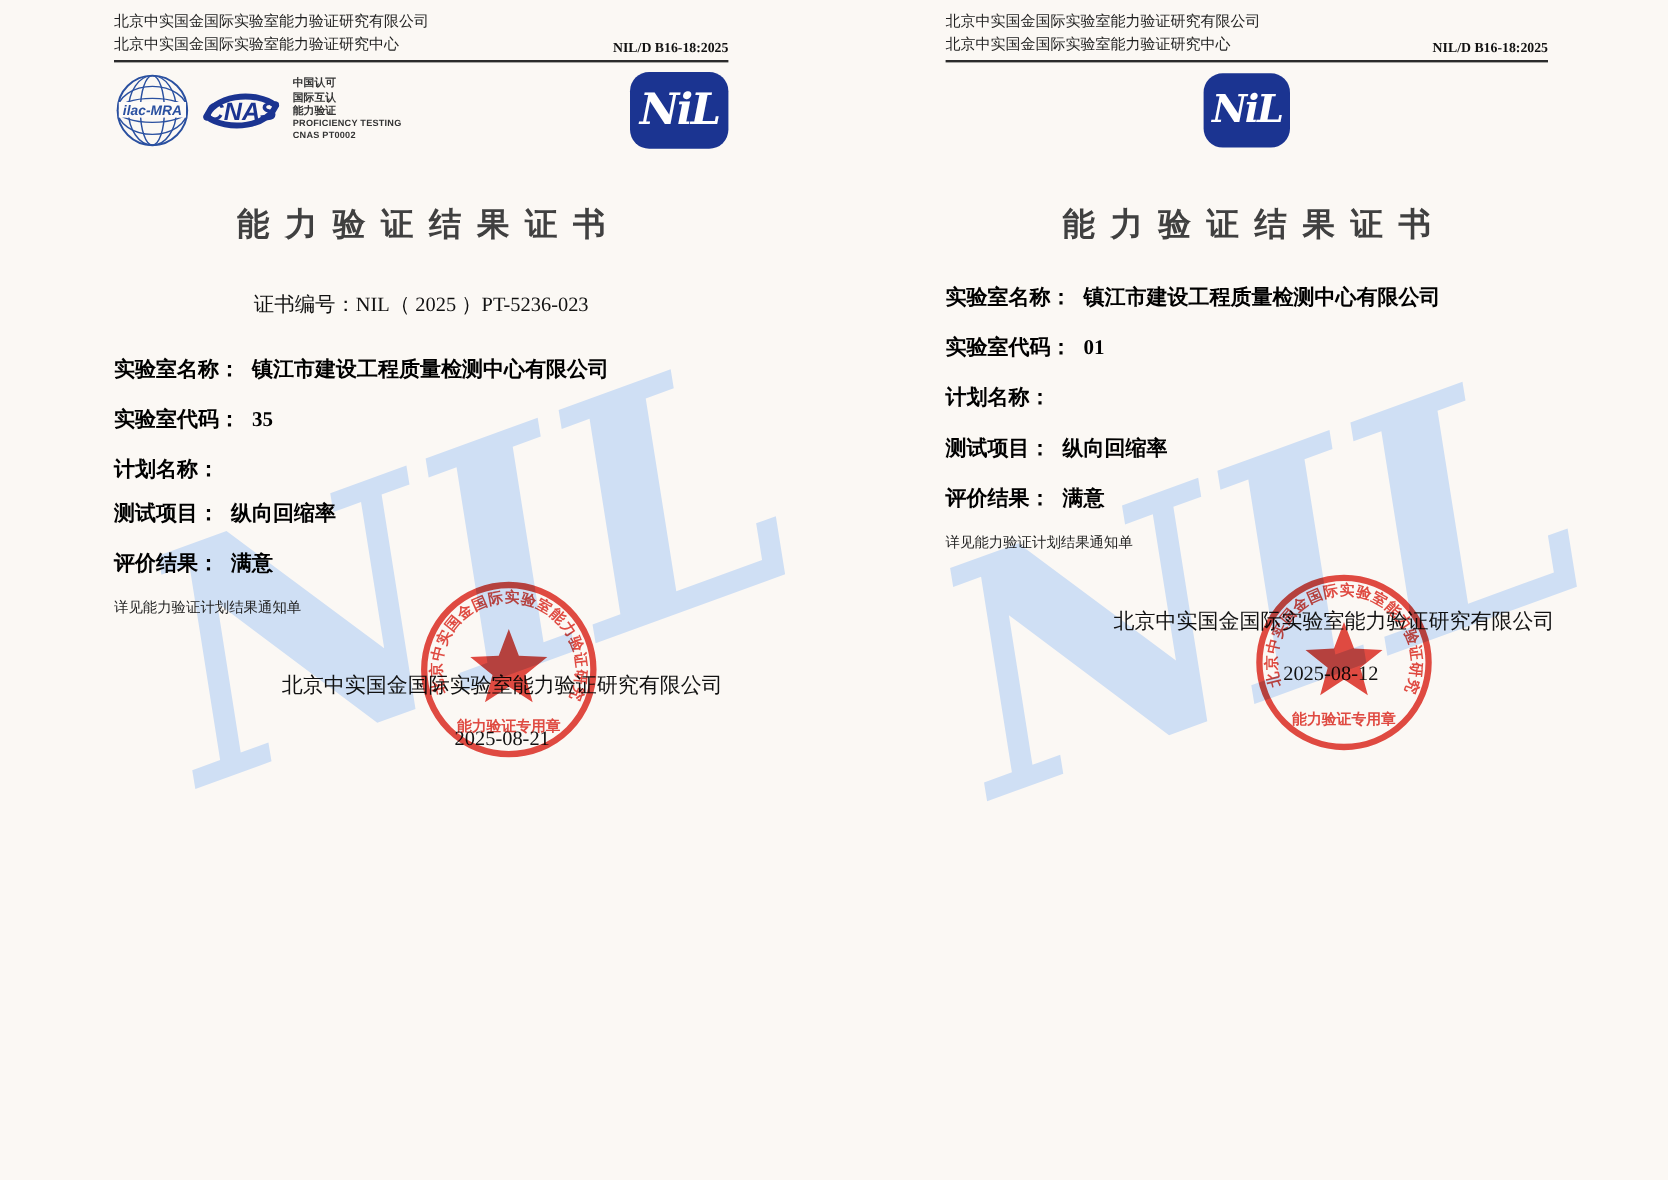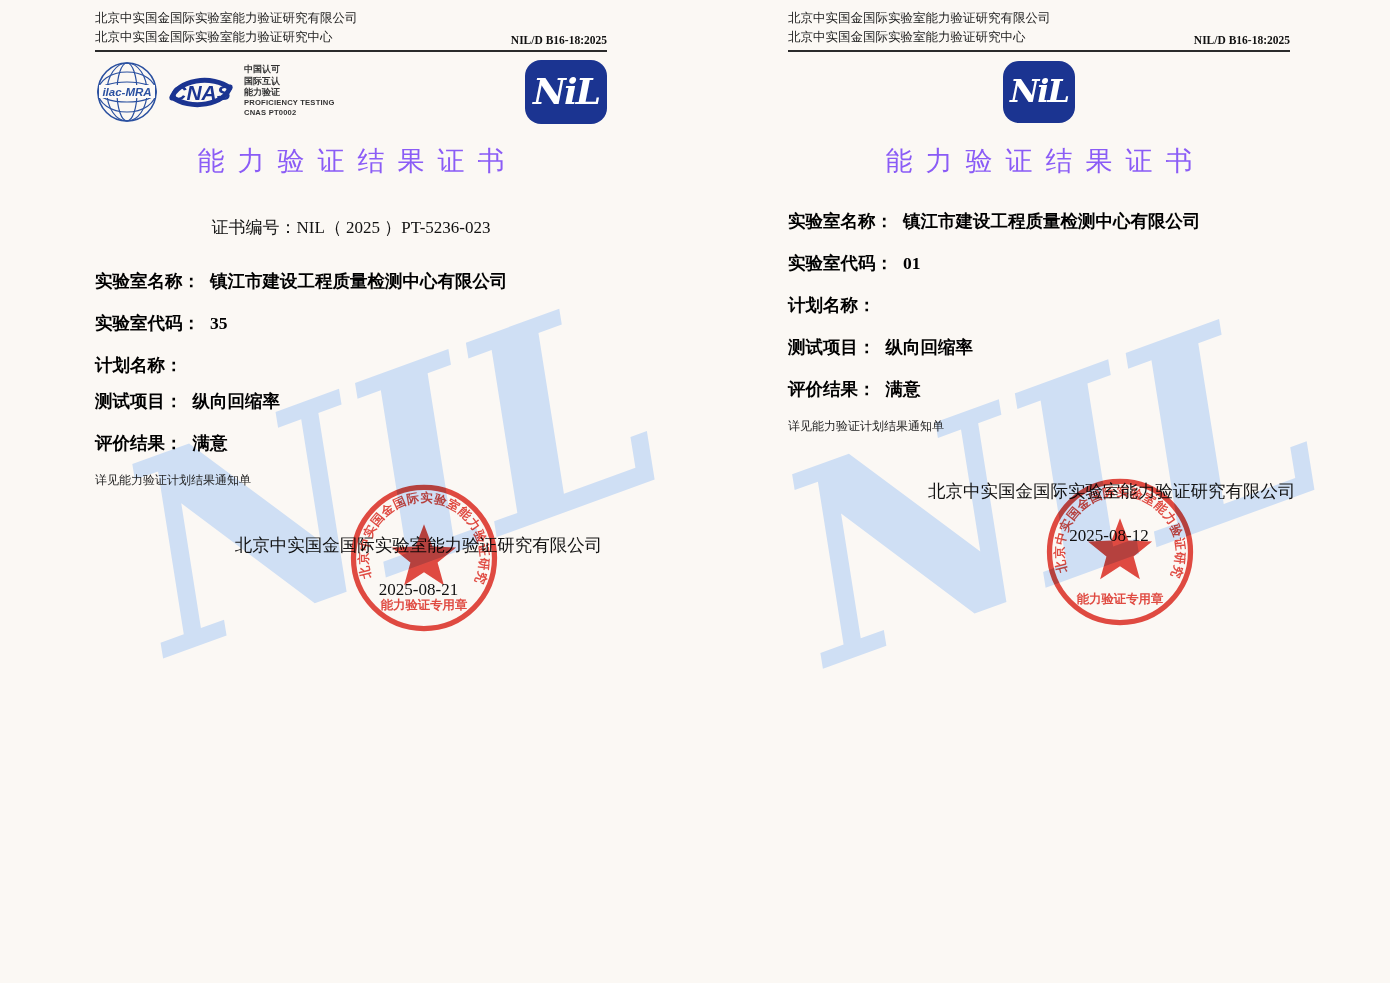--- a/index.html
+++ b/index.html
@@ -72,22 +72,22 @@
   .nil-logo-right { width:72px; height:62px; }
   .nil-logo span {
     font-family:"DejaVu Serif", serif;
     font-style:italic; font-weight:bold;
     color:#ffffff; font-size:36px; line-height:1;
     letter-spacing:-2px; transform:translateY(-1px);
   }
   .nil-logo-right span { font-size:32px; }
 
   .cert-title {
-    margin-top:18px; text-align:center;
-    font-size:27px; font-weight:normal; color:#8b5cf6;
+    margin-top:44px; text-align:center;
+    font-size:27px; font-weight:bold; color:#404040;
     letter-spacing:13px; text-indent:13px;
     white-space:nowrap;
   }
   .cert-no {
     margin-top:37px; text-align:center;
     font-size:17px; color:#111; white-space:nowrap;
   }
   .fields { margin-top:29px; }
   .field-row {
     display:flex; align-items:flex-start;

